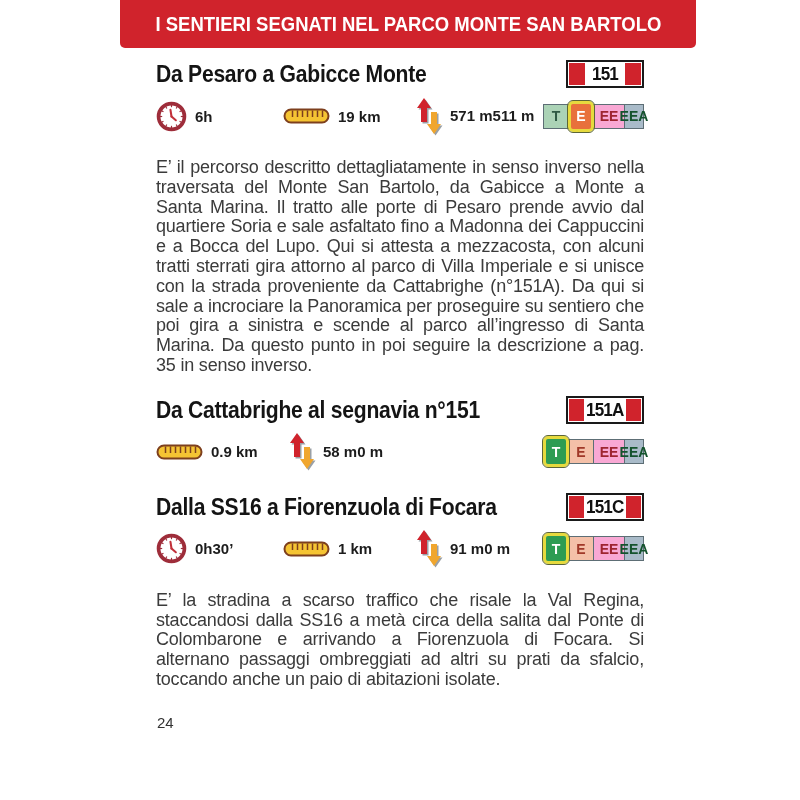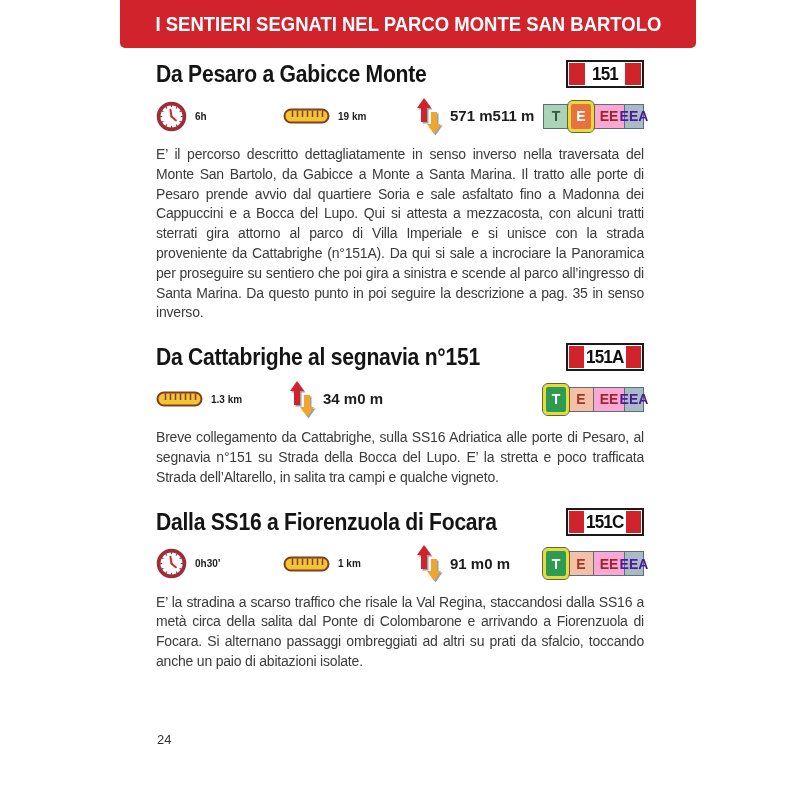--- a/index.html
+++ b/index.html
@@ -38,48 +38,48 @@
     font-weight:bold;font-size:19px;color:#111;letter-spacing:-1px;
     transform:scaleX(0.9);
   }
   
   .stats-row{display:flex;align-items:center;margin-top:5px;height:42px;}
   .stat-col{display:flex;align-items:center;gap:8px;box-sizing:border-box;}
   .col-duration{width:127px;}
   .col-distance{width:130px;}
   .col-elevation{width:124px;gap:6px;}
   .col-difficulty{margin-left:auto;}
-  .stat-label{font-weight:bold;font-size:10px;color:#1c1c1c;white-space:nowrap;}
+  .stat-label{font-weight:bold;font-size:15px;color:#1c1c1c;white-space:nowrap;}
   .elev-values{display:flex;flex-direction:row;align-items:flex-end;line-height:1.3;}
   .elev-values .stat-label{font-size:15px;}
   
   .diff-scale{display:flex;align-items:center;}
   .diff-box{
     display:flex;align-items:center;justify-content:center;box-sizing:border-box;
     height:25px;border:1px solid #5d6e75;margin-left:-1px;
     font-weight:bold;font-size:14px;position:relative;
   }
   .diff-box:first-child{margin-left:0;}
   .diff-t  {width:26px;background:#abd3b6;color:#2e5a44;}
   .diff-e  {width:26px;background:#f4c0a8;color:#a03828;}
   .diff-ee {width:32px;background:#f9a8d4;color:#9e2430;}
-  .diff-eea{width:20px;background:#a9bbc9;color:#4c1d95;}
+  .diff-eea{width:20px;background:#a9bbc9;color:#14532d;}
   .diff-box.active{
     border:3px solid #e6da3e;outline:1px solid #5c6637;border-radius:5px;
     height:31px;z-index:2;padding:0 3px;
   }
   .diff-t.active{background:#2d9c52;color:#fff;}
   .diff-e.active{background:#e8713c;color:#fff;}
   
   .description{
-    margin-top:8px;text-align:justify;color:#3b3b3b;
-    font-size:14px;line-height:19.8px;letter-spacing:-0.2px;
-  }
-  
-  .page-number{position:absolute;left:157px;top:732px;font-size:13px;color:#333;}
+    margin-top:21px;text-align:justify;color:#3b3b3b;
+    font-size:18px;line-height:19.8px;letter-spacing:-0.2px;
+  }
+  
+  .page-number{position:absolute;left:157px;top:714px;font-size:15px;color:#333;}
   
   .icon{flex:0 0 auto;display:block;}
 </style>
 </head>
 <body>
 
 <svg width="0" height="0" style="position:absolute">
   <defs>
     <g id="def-clock">
       <circle cx="15" cy="15" r="12.5" fill="#ffffff" stroke="#9e2d3a" stroke-width="3.6"></circle>
@@ -179,41 +179,40 @@
         <span class="stripe"></span>
         <span class="num">151A</span>
         <span class="stripe"></span>
       </span>
     </div>
     <div class="stats-row">
       <div class="stat-col col-distance">
         <svg class="icon" width="47" height="16" viewBox="0 0 46 16">
             <use href="#def-ruler"></use>
           </svg>
-        <span class="stat-label">1.3 km</span>
+        <span class="stat-label">0.9 km</span>
       </div>
       <div class="stat-col col-elevation">
         <svg class="icon" width="31" height="41" viewBox="0 0 31 41">
             <use href="#def-elev"></use>
           </svg>
         <span class="elev-values">
-          <span class="stat-label">34 m</span>
+          <span class="stat-label">58 m</span>
           <span class="stat-label">0 m</span>
         </span>
       </div>
       <div class="stat-col col-difficulty">
         <div class="diff-scale">
           <span class="diff-box diff-t active">T</span>
           <span class="diff-box diff-e">E</span>
           <span class="diff-box diff-ee">EE</span>
           <span class="diff-box diff-eea">EEA</span>
         </div>
       </div>
     </div>
-    <p class="description">Breve collegamento da Cattabrighe, sulla SS16 Adriatica alle porte di Pesaro, al segnavia n°151 su Strada della Bocca del Lupo. E’ la stretta e poco trafficata Strada dell’Altarello, in salita tra campi e qualche vigneto.</p>
   </div>
 
   <div class="section">
     <div class="title-row">
       <span class="section-title">Dalla SS16 a Fiorenzuola di Focara</span>
       <span class="badge">
         <span class="stripe"></span>
         <span class="num">151C</span>
         <span class="stripe"></span>
       </span>

